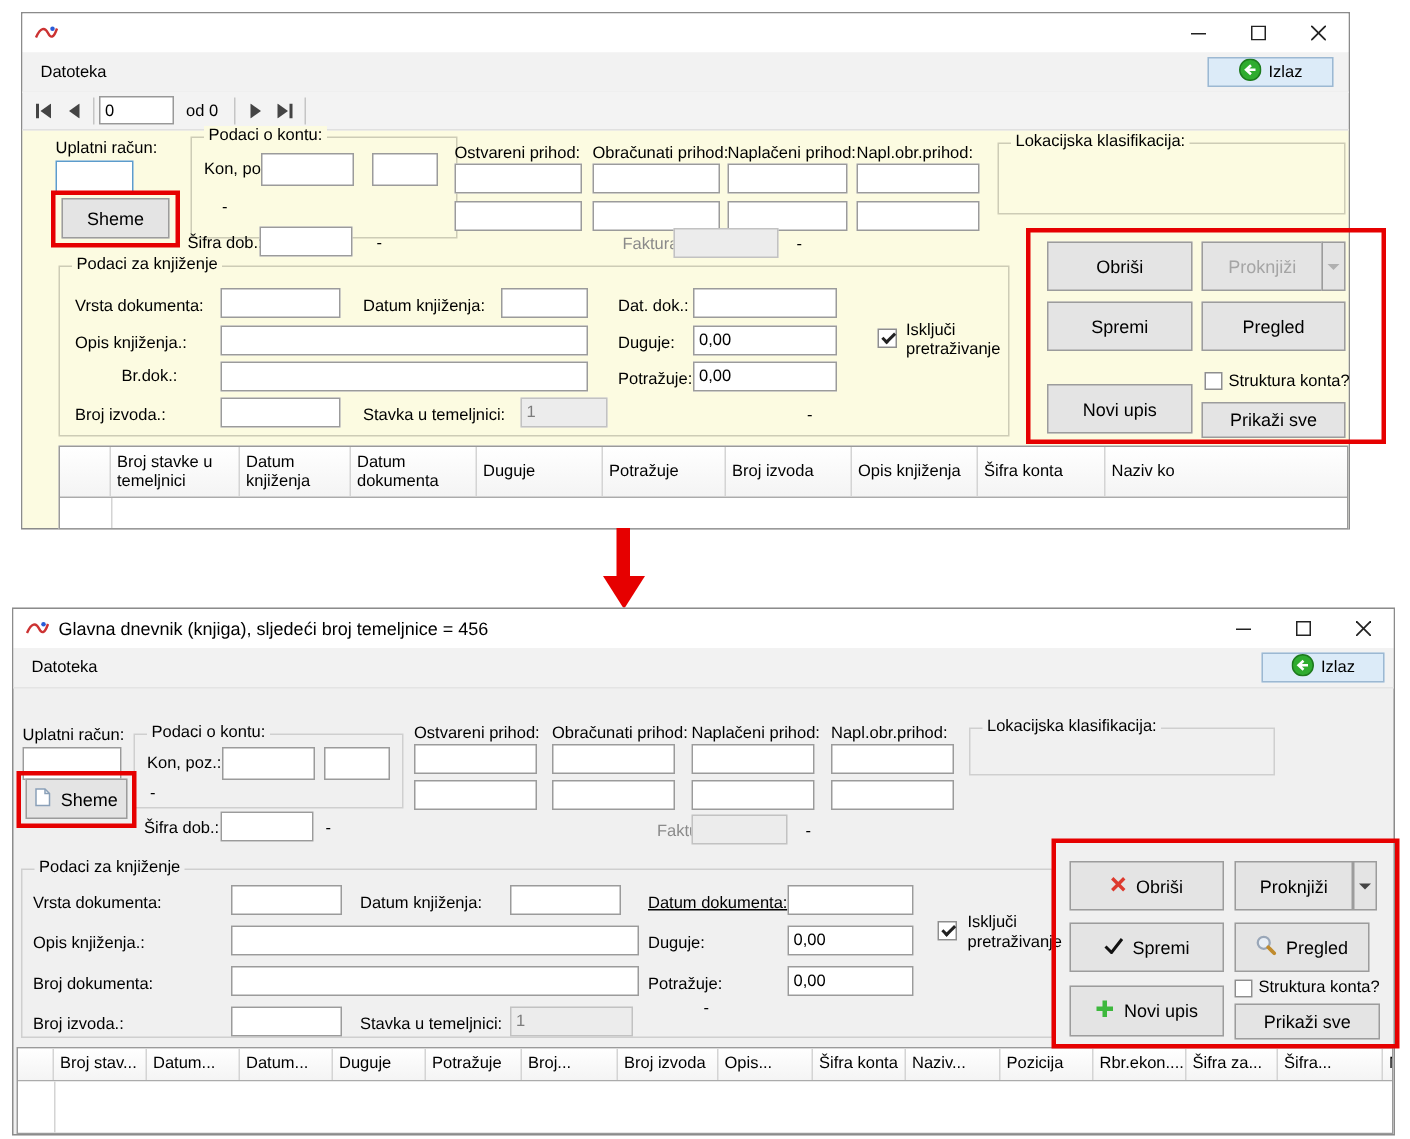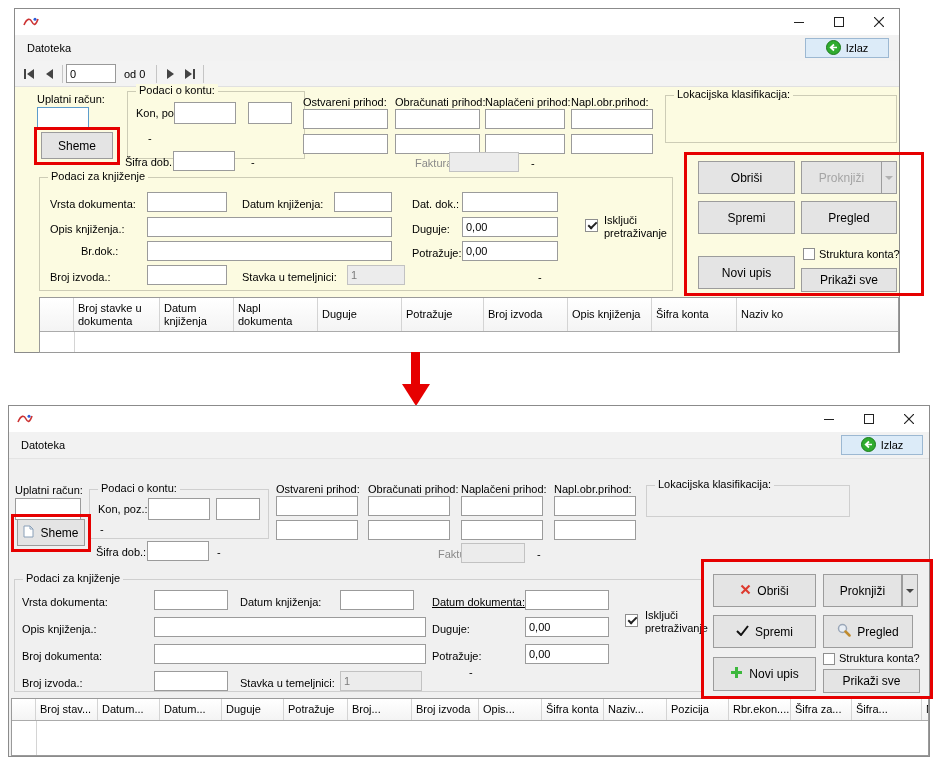--- a/index.html
+++ b/index.html
@@ -219,23 +219,23 @@
   <div class="btn" style="left:683px;top:247px;width:97px;height:33px;">
     <span>Novi upis</span>
   </div>
   <div class="btn" style="left:786px;top:259px;width:96px;height:24px;">
     <span>Prikaži sve</span>
   </div>
 
   <div class="grid" style="left:24px;top:288px;width:860px;height:56px;">
     <div class="grid-header" style="height:33px;">
       <span class="gh-cell" style="width:34px;"></span>
-      <span class="gh-cell" style="width:86px;">Broj stavke u dokumenta</span>
+      <span class="gh-cell" style="width:86px;">Broj stavke u temeljnici</span>
       <span class="gh-cell" style="width:74px;">Datum knjiženja</span>
-      <span class="gh-cell" style="width:84px;">Napl dokumenta</span>
+      <span class="gh-cell" style="width:84px;">Datum dokumenta</span>
       <span class="gh-cell" style="width:84px;">Duguje</span>
       <span class="gh-cell" style="width:82px;">Potražuje</span>
       <span class="gh-cell" style="width:84px;">Broj izvoda</span>
       <span class="gh-cell" style="width:84px;">Opis knjiženja</span>
       <span class="gh-cell" style="width:85px;">Šifra konta</span>
       <span class="gh-cell nowrap" style="width:60px;border-right:none;">Naziv ko</span>
     </div>
     <div class="grid-body" style="height:21px;">
       <span class="sel-line" style="left:34px;"></span>
     </div>
@@ -249,20 +249,21 @@
 
 <div class="window" style="left:8px;top:405px;width:922px;height:352px;">
 
   <div class="titlebar">
     <span class="app-icon">
       <svg width="16" height="12">
           <path d="M1 9 C4 2,7 2,9 6 C11 10,13 9,15 3" stroke="#cc3333" fill="none" stroke-width="1.6"></path>
           <circle cx="12" cy="3.2" r="1.5" fill="#2a5bd7"></circle>
         </svg>
     </span>
+    <span class="title-text">Glavna dnevnik (knjiga), sljedeći broj temeljnice = 456</span>
     <span class="win-ctrls">
       <span class="win-ctrl">
           <svg width="10" height="10">
             <line x1="0" y1="5.5" x2="10" y2="5.5" stroke="#222" stroke-width="1"></line>
           </svg>
         </span>
       <span class="win-ctrl">
           <svg width="10" height="10">
             <rect x="0.5" y="0.5" width="9" height="9" fill="none" stroke="#222" stroke-width="1"></rect>
           </svg>

